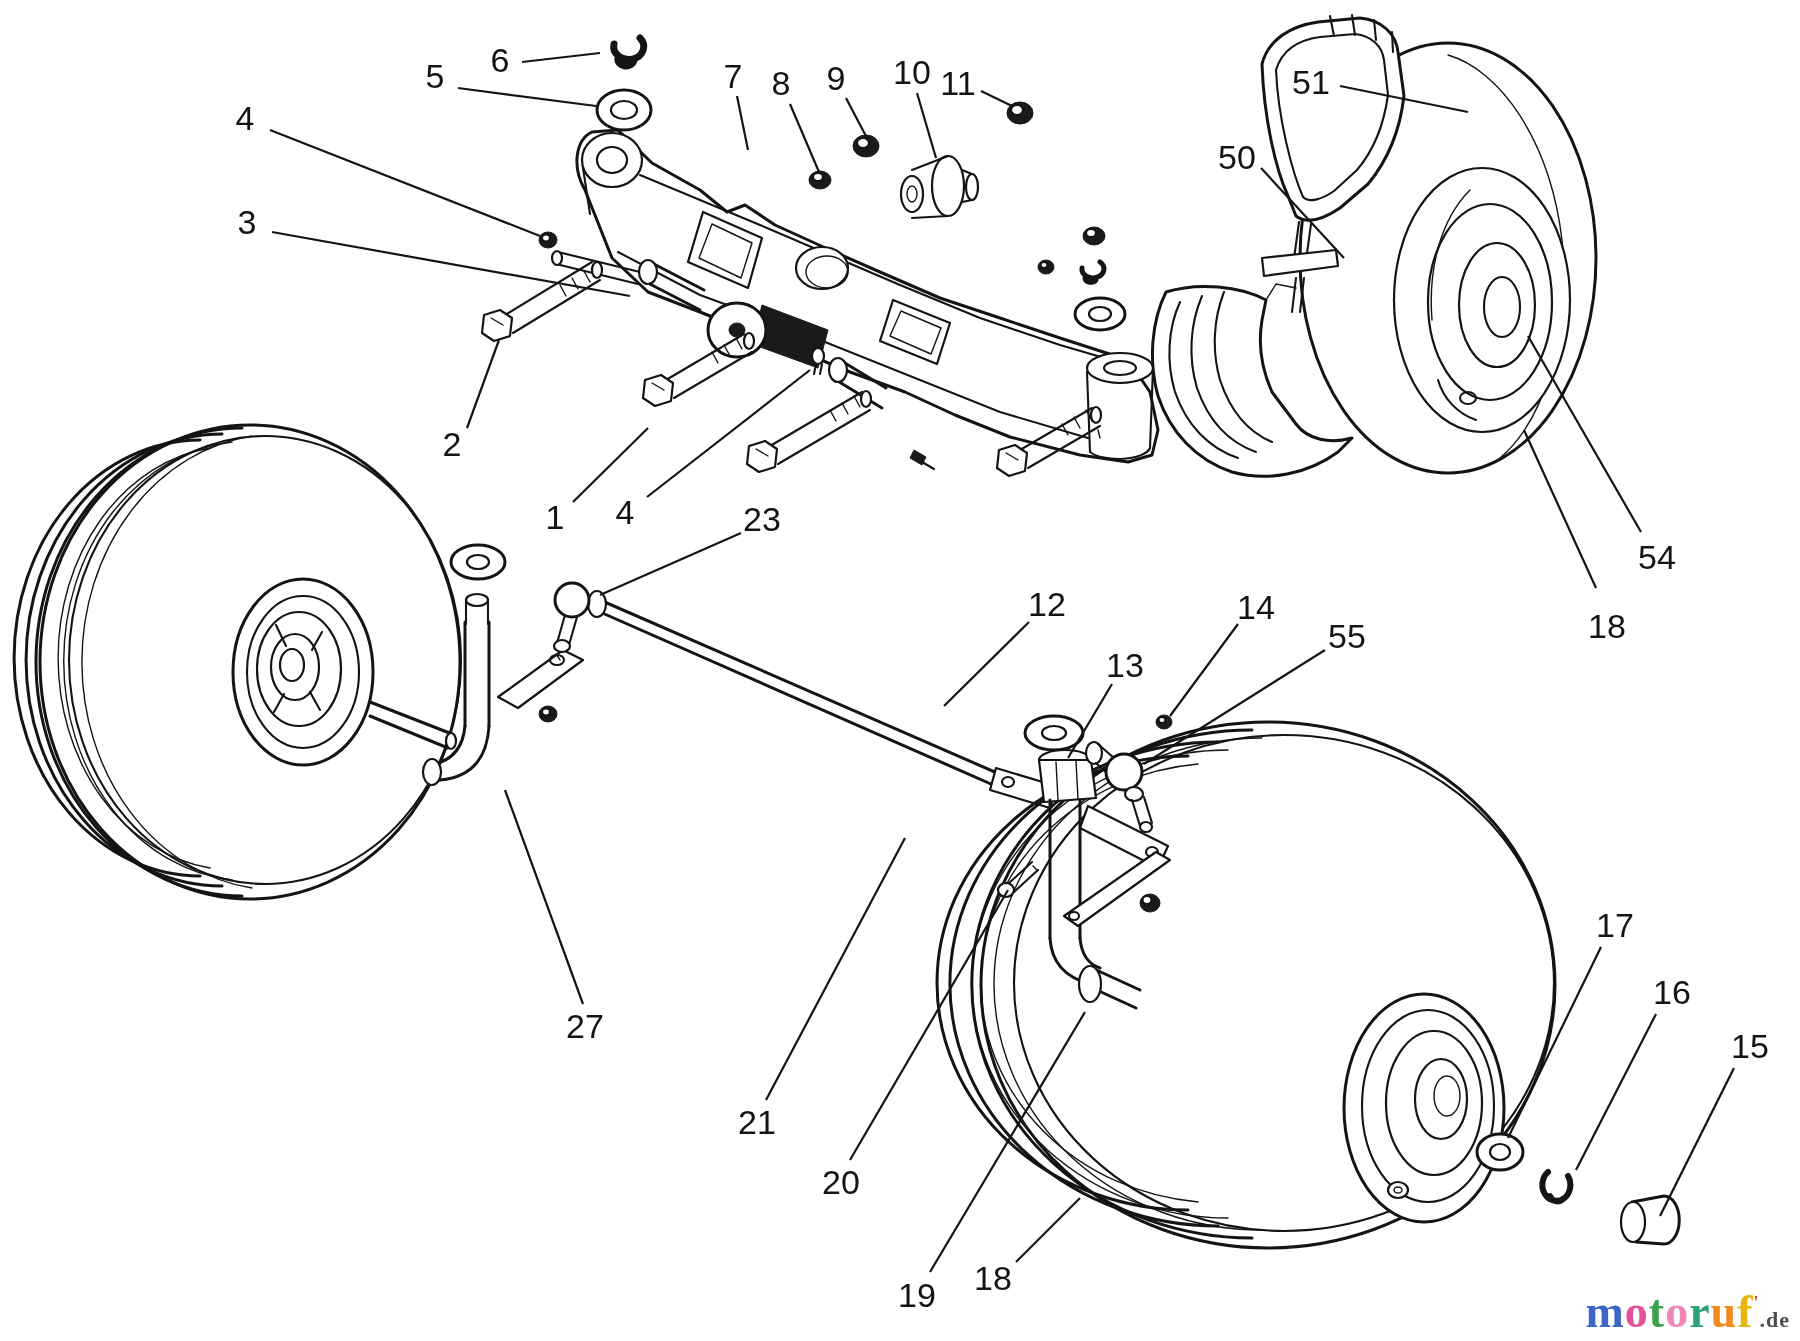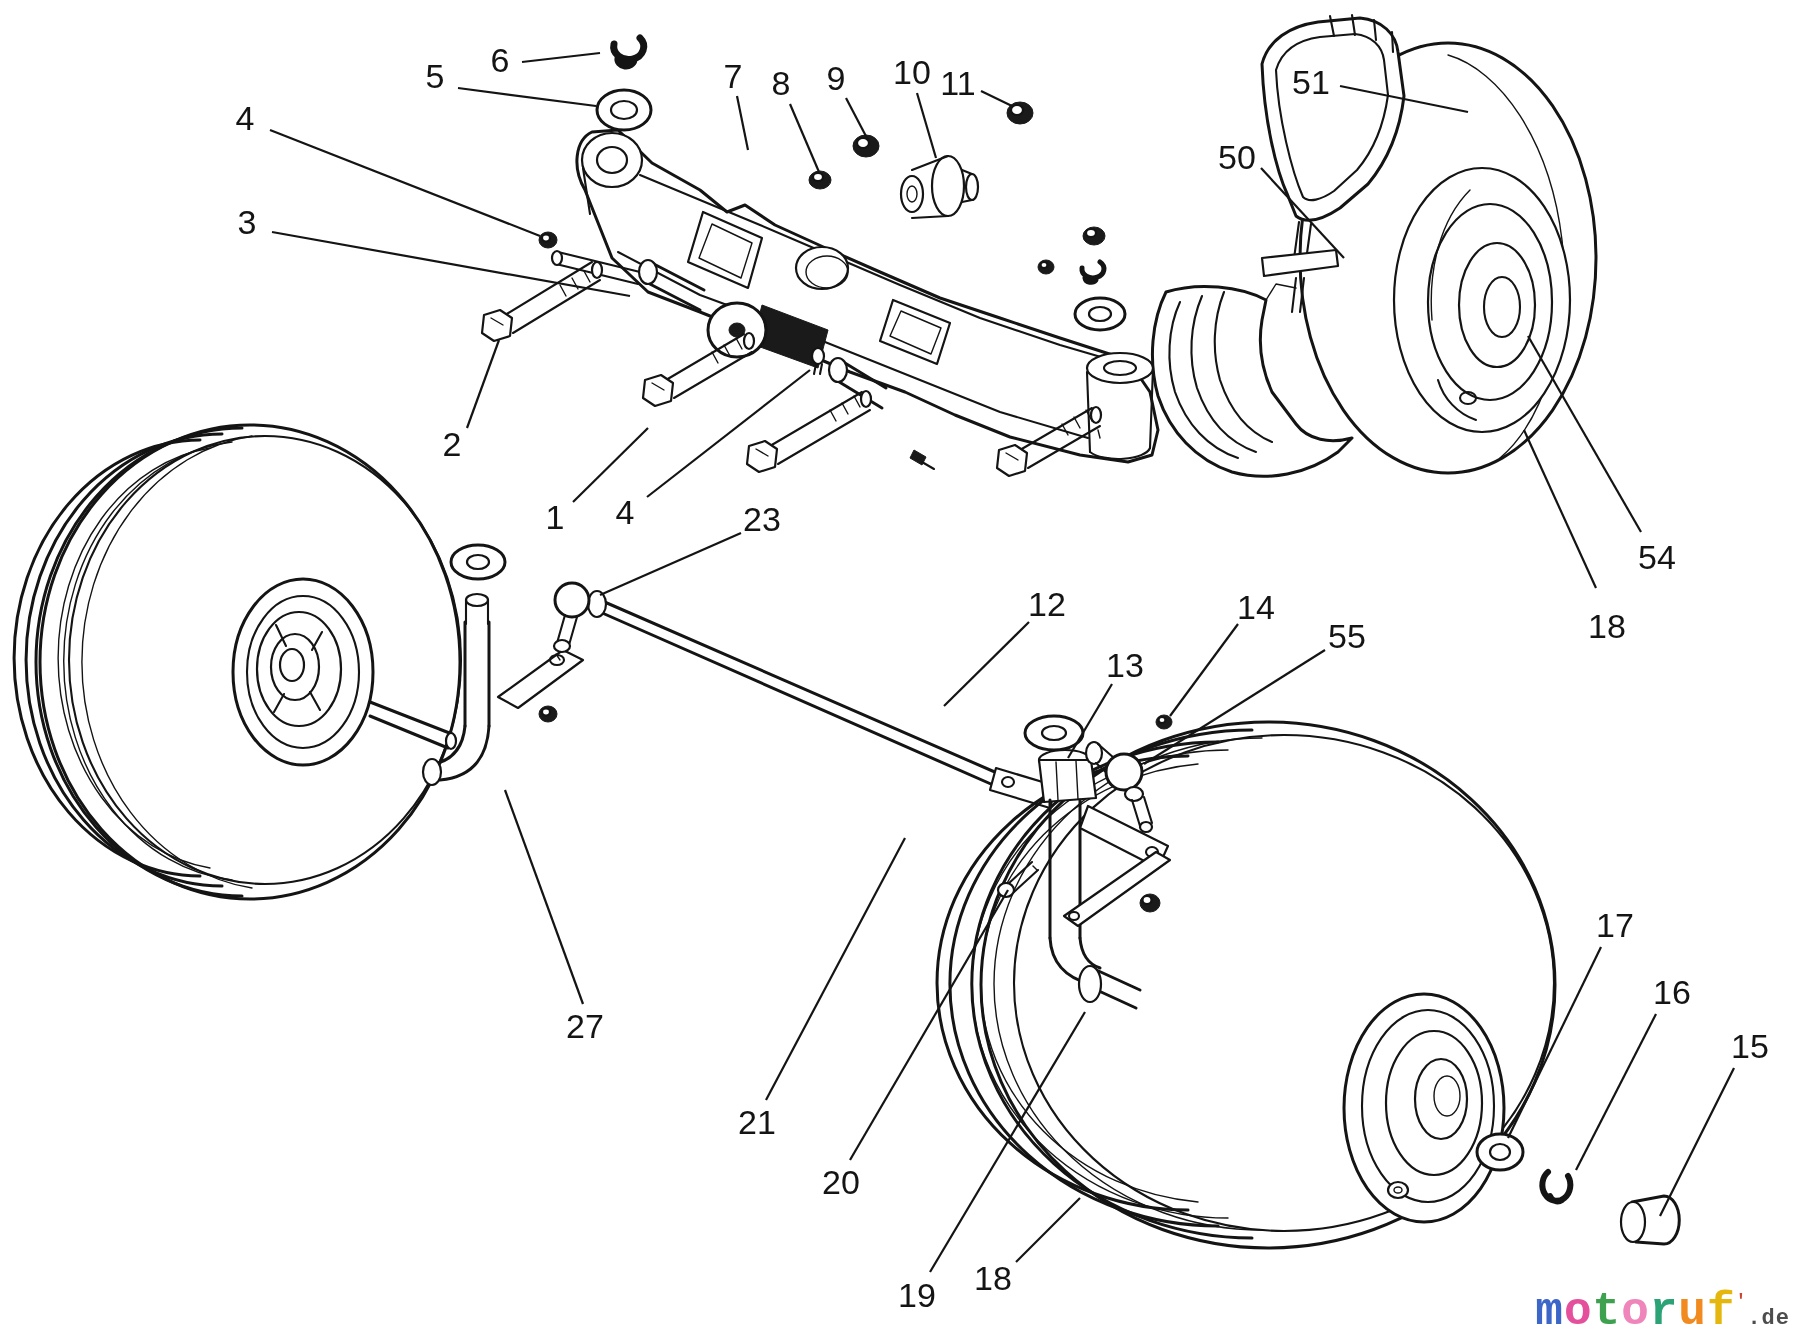--- a/index.html
+++ b/index.html
@@ -9,21 +9,21 @@
   .s3{fill:none;stroke:#141414;stroke-width:3;stroke-linecap:round;stroke-linejoin:round}
   .s2{fill:none;stroke:#141414;stroke-width:2.1;stroke-linecap:round;stroke-linejoin:round}
   .s1{fill:none;stroke:#141414;stroke-width:1.4;stroke-linecap:round;stroke-linejoin:round}
   .w{fill:#ffffff;stroke:#141414;stroke-width:3;stroke-linejoin:round}
   .w2{fill:#ffffff;stroke:#141414;stroke-width:2.2;stroke-linejoin:round}
   .dark{fill:#1a1a1a;stroke:#1a1a1a;stroke-width:1}
   .leader{fill:none;stroke:#141414;stroke-width:2.2}
   .callout{fill:#141414;text-anchor:middle;dominant-baseline:central;
            font-family:"Liberation Sans",sans-serif;}
   .logo{position:absolute;right:10px;bottom:6px;
-        font-family:Liberation Mono, monospace;font-weight:bold;
+        font-family:Liberation Serif, serif;font-weight:bold;
         font-size:46px;letter-spacing:1px;line-height:1;user-select:none;}
   .logo .suffix{font-size:22px;font-weight:bold;}
   .logo .mark{font-size:18px;vertical-align:18px;}
 </style>
 </head>
 <body>
 
 <div class="stage">
 <svg width="1800" height="1341" viewBox="0 0 1800 1341">
 

